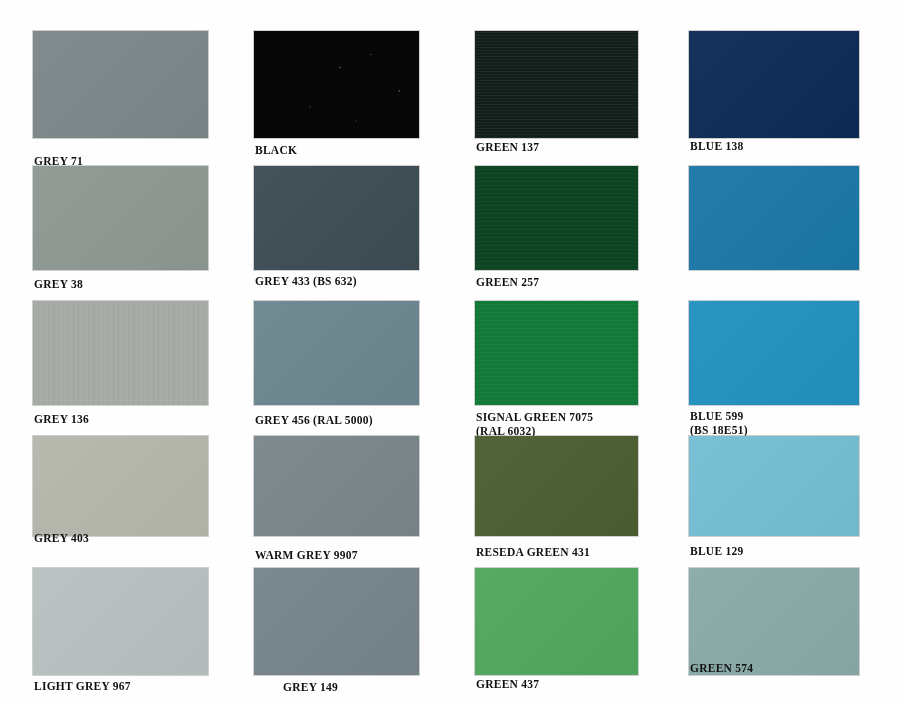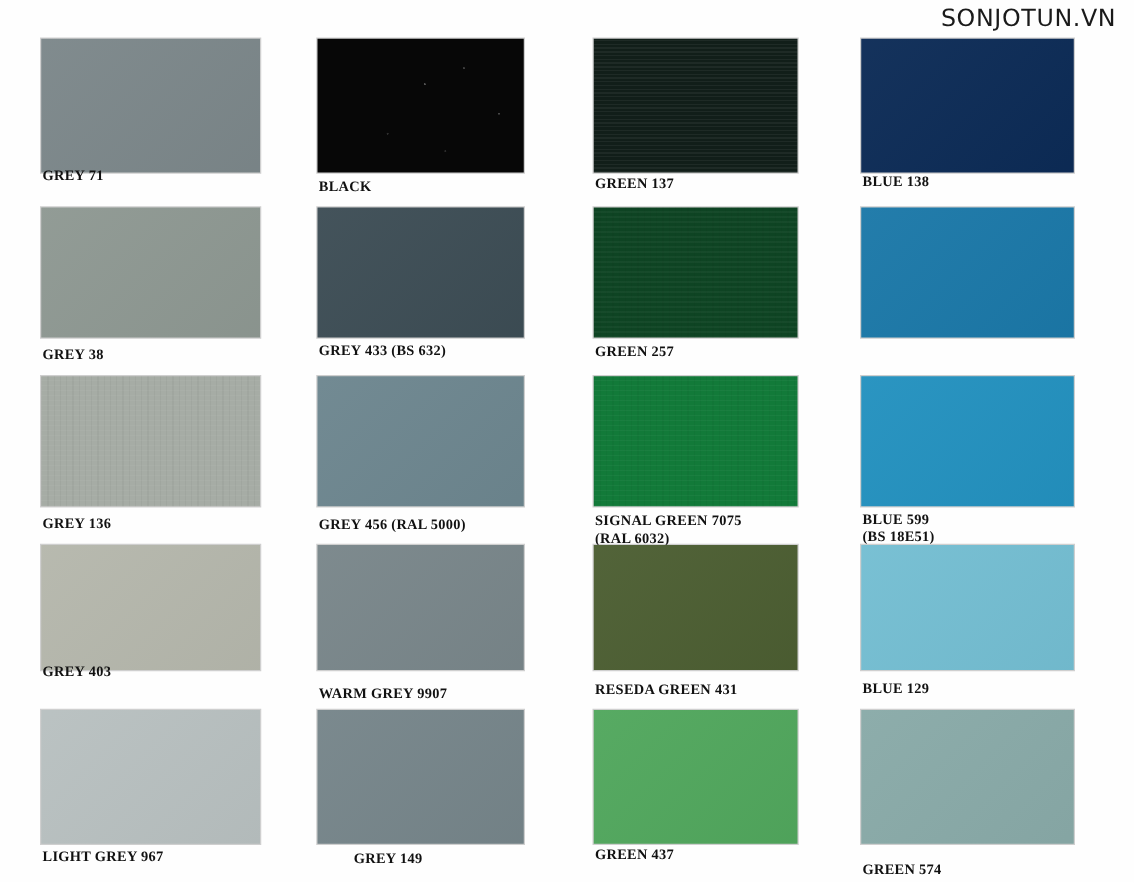--- a/index.html
+++ b/index.html
@@ -65,28 +65,27 @@
   }
   .label .l2 {
     display: block;
   }
 </style>
 </head>
 <body>
 
 <div id="page">
 
-  <div id="watermark">SONJOTUN.VN</div>
 
   <div id="grid">
       <div class="cell" style="left: 33px; top: 31px;">
         <div class="swatch" title="GREY 71" style="width: 175px; height: 107px; background: rgb(124, 135, 138);">
           <div class="swatch-texture" style="background: linear-gradient(135deg, rgba(255, 255, 255, 0.035), rgba(0, 0, 0, 0.03));"></div>
         </div>
-        <div class="label" style="top: 104px;"><span>GREY 71</span></div>
+        <div class="label" style="top: 124px;"><span>GREY 71</span></div>
       </div>
       <div class="cell" style="left: 254px; top: 31px;">
         <div class="swatch" title="BLACK" style="width: 165px; height: 107px; background: rgb(7, 7, 7);">
           <div class="swatch-texture" style="background: radial-gradient(circle at 52% 34%, rgba(255, 255, 255, 0.3) 0.6px, rgba(0, 0, 0, 0) 1px), radial-gradient(circle at 71% 22%, rgba(255, 255, 255, 0.22) 0.6px, rgba(0, 0, 0, 0) 1px), radial-gradient(circle at 88% 56%, rgba(255, 255, 255, 0.26) 0.6px, rgba(0, 0, 0, 0) 1px), radial-gradient(circle at 34% 71%, rgba(255, 255, 255, 0.16) 0.6px, rgba(0, 0, 0, 0) 1px), radial-gradient(circle at 62% 84%, rgba(255, 255, 255, 0.14) 0.6px, rgba(0, 0, 0, 0) 1px);"></div>
         </div>
         <div class="label" style="top: 113px;"><span>BLACK</span></div>
       </div>
       <div class="cell" style="left: 475px; top: 31px;">
         <div class="swatch" title="GREEN 137" style="width: 163px; height: 107px; background: rgb(17, 30, 25);">
           <div class="swatch-texture" style="background: repeating-linear-gradient(0deg, rgba(255, 255, 255, 0.055) 0px, rgba(255, 255, 255, 0.055) 1px, rgba(0, 0, 0, 0) 1px, rgba(0, 0, 0, 0) 3px);"></div>
@@ -186,17 +185,17 @@
       <div class="cell" style="left: 475px; top: 568px;">
         <div class="swatch" title="GREEN 437" style="width: 163px; background: rgb(81, 167, 93);">
           <div class="swatch-texture" style="background: linear-gradient(135deg, rgba(255, 255, 255, 0.035), rgba(0, 0, 0, 0.03));"></div>
         </div>
         <div class="label" style="top: 110px;"><span>GREEN 437</span></div>
       </div>
       <div class="cell" style="left: 689px; top: 568px;">
         <div class="swatch" title="GREEN 574" style="width: 170px; background: rgb(137, 170, 168);">
           <div class="swatch-texture" style="background: linear-gradient(135deg, rgba(255, 255, 255, 0.035), rgba(0, 0, 0, 0.03));"></div>
         </div>
-        <div class="label" style="top: 94px; margin-top: 28px;"><span>GREEN 574</span></div>
+        <div class="label" style="top: 94px;"><span>GREEN 574</span></div>
       </div>
     </div>
 
 </div>
 
 </body></html>

